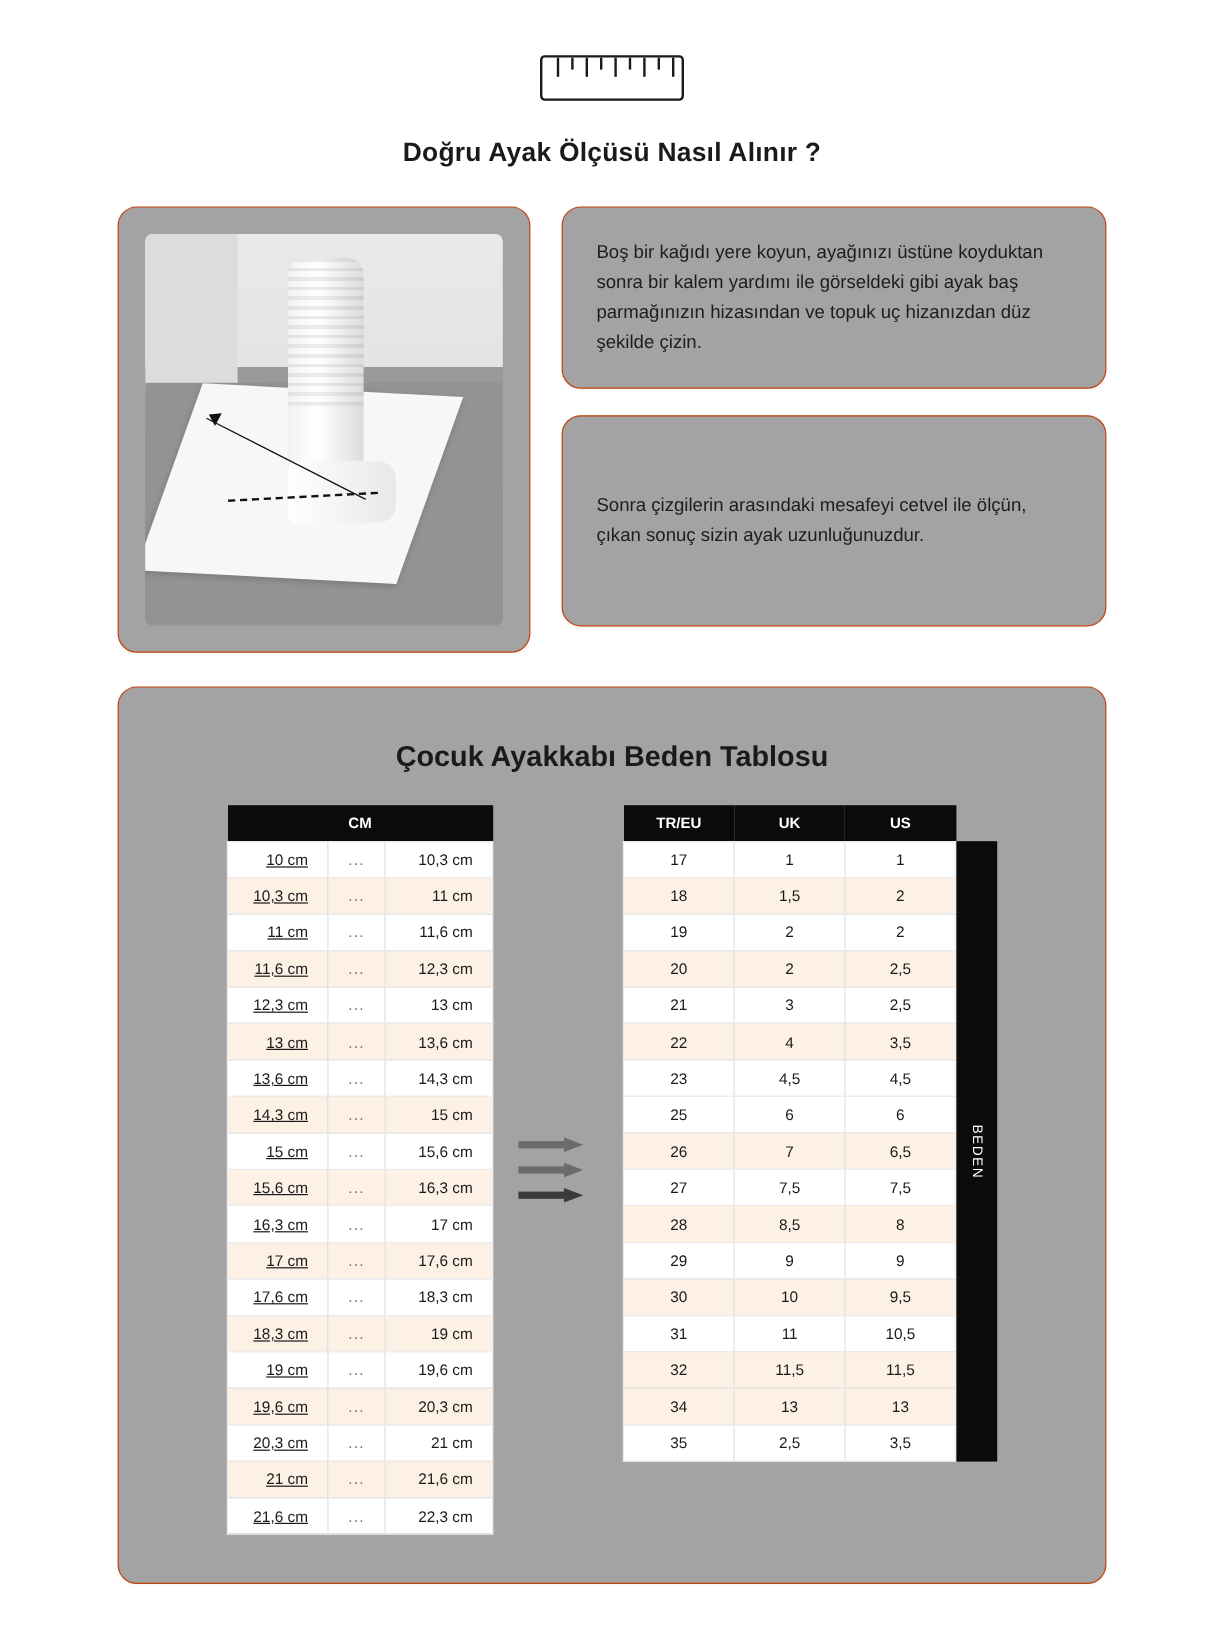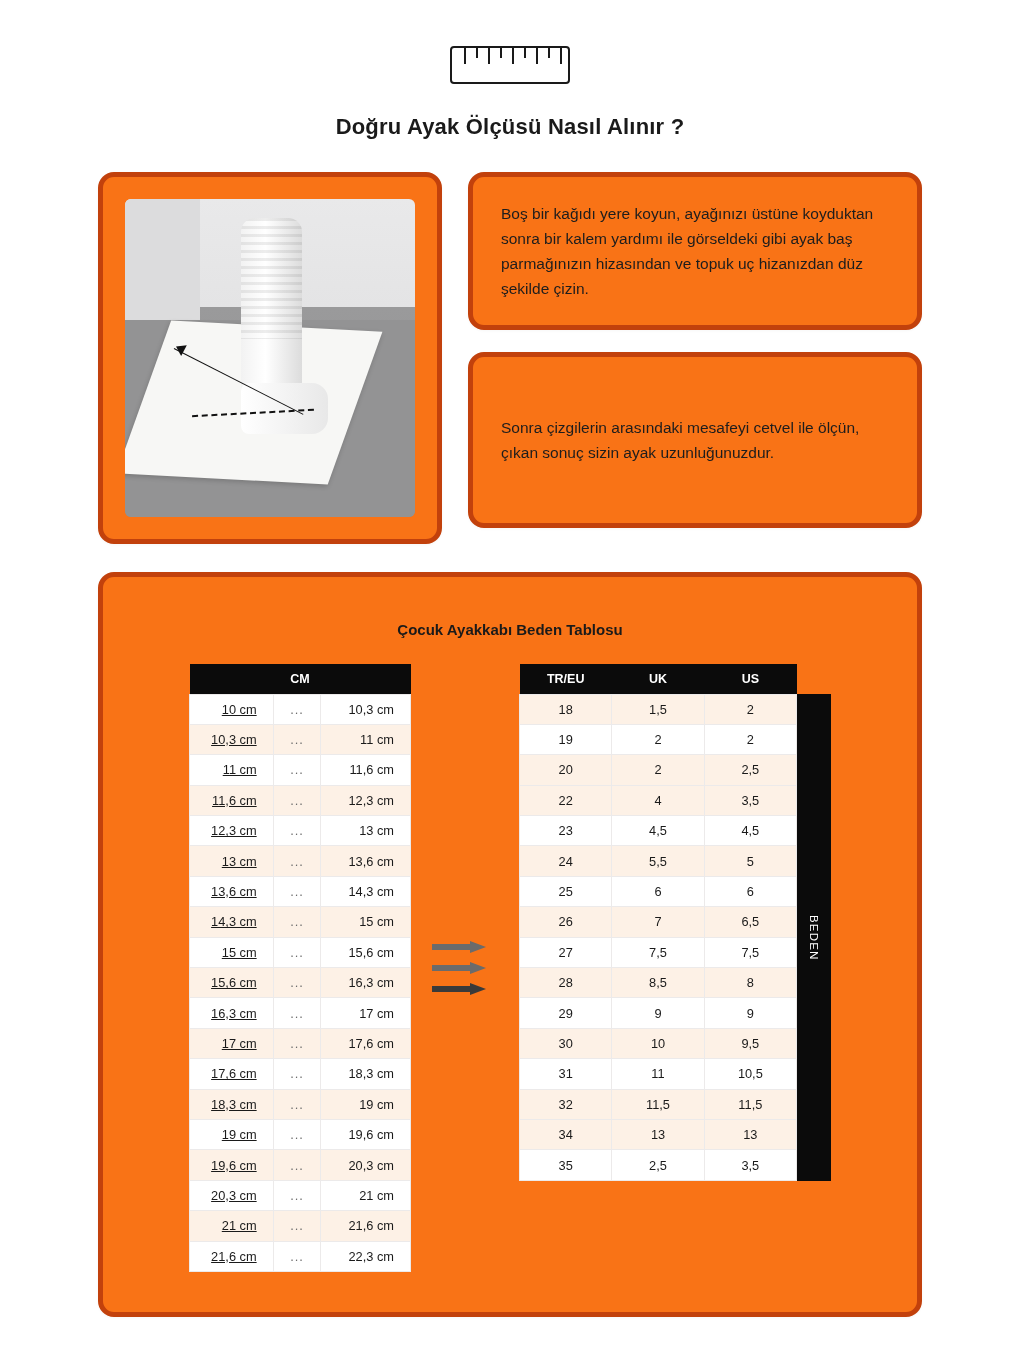--- a/index.html
+++ b/index.html
@@ -52,22 +52,22 @@
 
   
   .top-section {
     display: flex;
     gap: 26px;
     padding: 0 98px;
     margin-top: 32px;
     align-items: flex-start;
   }
   .card {
-    background: #f97316;
-    border: 5px solid #c2410c;
+    background: #a3a3a3;
+    border: 1px solid #c2410c;
     border-radius: 16px;
     box-shadow: 0 1px 3px rgba(0,0,0,0.035);
   }
   .photo-card {
     width: 344px;
     height: 372px;
     padding: 22px;
     flex: 0 0 344px;
   }
   .photo {
@@ -178,21 +178,21 @@
   .text-card.second { min-height: 176px; }
 
   
   .table-section {
     margin: 28px 98px 0 98px;
     padding: 30px 0 40px 0;
     position: relative;
   }
   .table-title {
     text-align: center;
-    font-size: 15px;
+    font-size: 24px;
     font-weight: bold;
     margin: 14px 0 26px 0;
   }
   .tables {
     display: flex;
     justify-content: center;
     align-items: flex-start;
     gap: 0;
     position: relative;
   }
@@ -456,49 +456,54 @@
       <div class="right-stack">
         <table class="tbl size-table">
           <thead>
             <tr id="size-head">
                 <th>TR/EU</th>
                 <th>UK</th>
                 <th>US</th>
               </tr>
           </thead>
           <tbody id="size-body">
+              <tr class="">
+                <td>17</td>
+                <td>1</td>
+                <td>1</td>
+              </tr>
               <tr class="alt">
                 <td>18</td>
                 <td>1,5</td>
                 <td>2</td>
               </tr>
               <tr class="">
                 <td>19</td>
                 <td>2</td>
                 <td>2</td>
               </tr>
               <tr class="alt">
                 <td>20</td>
                 <td>2</td>
                 <td>2,5</td>
               </tr>
+              <tr class="">
+                <td>21</td>
+                <td>3</td>
+                <td>2,5</td>
+              </tr>
               <tr class="alt">
                 <td>22</td>
                 <td>4</td>
                 <td>3,5</td>
               </tr>
               <tr class="">
                 <td>23</td>
                 <td>4,5</td>
                 <td>4,5</td>
-              </tr>
-              <tr class="alt">
-                <td>24</td>
-                <td>5,5</td>
-                <td>5</td>
               </tr>
               <tr class="">
                 <td>25</td>
                 <td>6</td>
                 <td>6</td>
               </tr>
               <tr class="alt">
                 <td>26</td>
                 <td>7</td>
                 <td>6,5</td>

